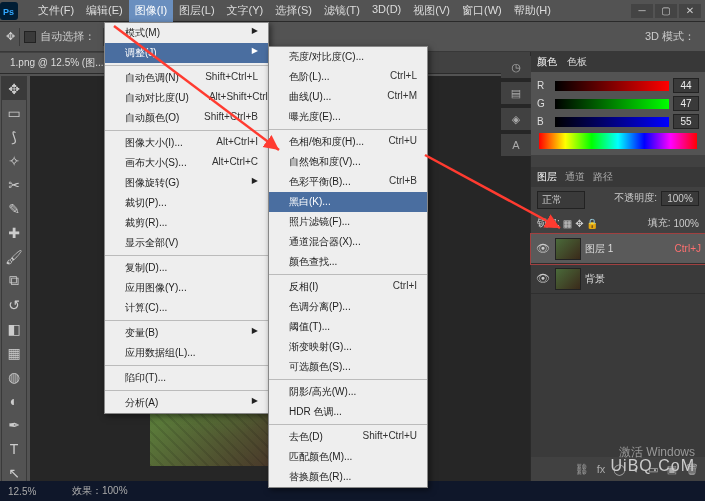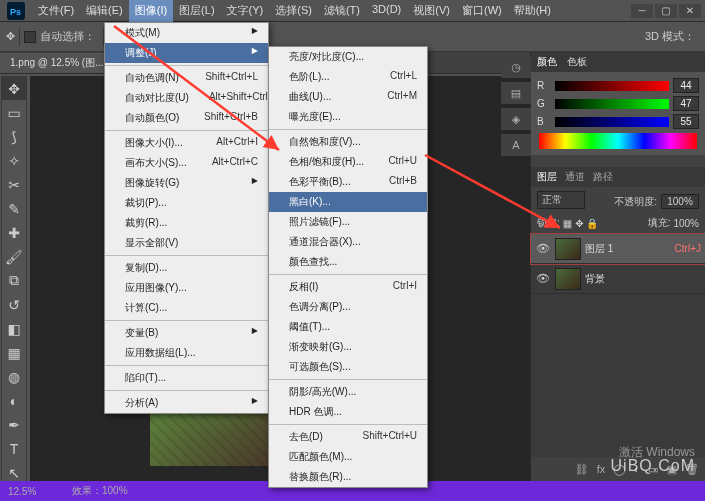--- a/index.html
+++ b/index.html
@@ -1,56 +1,56 @@
 <!DOCTYPE html>
 <html><head>
 <meta charset="utf-8">
 <style>
 *{margin:0;padding:0;box-sizing:border-box;font-family:"Microsoft YaHei",sans-serif;-webkit-font-smoothing:antialiased}
 body{background:#535353;color:#ccc;font-size:11px;width:705px;height:501px;overflow:hidden;position:relative}
 .titlebar{background:#535353;height:22px;display:flex;align-items:center;border-bottom:1px solid #2a2a2a}
-.titlebar .logo{width:32px;display:flex;align-items:center;justify-content:center}
+.titlebar .logo{width:32px;display:flex;align-items:center;justify-content:flex-start}
 .titlebar .logo svg{width:18px;height:18px}
 .titlebar .menu{display:flex}
 .titlebar .menu span{padding:7px 6px;cursor:default;color:#ddd}
 .titlebar .menu span.hl{background:#6a8fbf;color:#fff}
 .titlebar .winctl{margin-left:auto;display:flex;gap:2px;padding-right:4px}
 .titlebar .winctl div{width:22px;height:14px;background:#444;display:flex;align-items:center;justify-content:center;color:#ccc;font-size:10px}
 .optbar{background:#535353;height:30px;display:flex;align-items:center;padding:0 6px;border-bottom:1px solid #383838}
 .optbar .sep{width:1px;height:18px;background:#3a3a3a;margin:0 4px}
 .optbar label{color:#ccc;margin-right:4px}
 .optbar .checkbox{width:12px;height:12px;background:#3a3a3a;border:1px solid #222;margin-right:4px}
 .docbar{height:22px;background:#414141;display:flex;align-items:center;border-bottom:1px solid #2b2b2b}
 .docbar .tab{background:#535353;padding:3px 10px;color:#ddd;font-size:10px}
 .toolbox{position:absolute;left:1px;top:76px;width:26px;background:#535353;display:flex;flex-direction:column;gap:1px;border:1px solid #3a3a3a}
 .toolbox .tool{height:23px;display:flex;align-items:center;justify-content:center;color:#ccc;font-size:14px;position:relative}
 .toolbox .tool.active{background:#3a3a3a}
 .canvas-area{position:absolute;left:30px;top:76px;right:175px;bottom:20px;background:#262626}
 .canvas{position:absolute;left:120px;top:240px;width:230px;height:150px;background:linear-gradient(135deg,#3a5a2a 0%,#5a7a3a 30%,#4a3a2a 70%,#3a2a1a 100%);overflow:hidden}
 .canvas::after{content:"";position:absolute;inset:0;background:repeating-linear-gradient(45deg,rgba(0,0,0,.1) 0 2px,transparent 2px 8px),radial-gradient(circle at 30% 30%,rgba(80,120,50,.8),transparent 40%)}
-.statusbar{position:absolute;left:0;bottom:0;right:0;height:20px;background:#6d28d9;display:flex;align-items:center;padding:0 8px;color:#aaa;font-size:10px;gap:14px}
+.statusbar{position:absolute;left:0;bottom:0;right:0;height:20px;background:#0f172a;display:flex;align-items:center;padding:0 8px;color:#aaa;font-size:10px;gap:14px}
 .statusbar .zoom{width:50px}
 .rightcol{position:absolute;right:0;top:52px;width:175px;bottom:20px;background:#414141;display:flex;flex-direction:column;border-left:1px solid #2a2a2a}
 .mini-icons{width:30px;position:absolute;left:-30px;top:0;display:flex;flex-direction:column;gap:4px;padding-top:4px}
 .mini-icons div{height:22px;background:#414141;display:flex;align-items:center;justify-content:center;color:#aaa}
 .panel-title{background:#383838;padding:3px 6px;color:#ddd;font-size:10px;display:flex;gap:10px}
 .panel-title span.active{color:#fff}
 .color-panel{padding:6px;background:#535353}
 .rgb-row{display:flex;align-items:center;margin-bottom:3px;font-size:10px}
 .rgb-row .ch{width:14px;color:#ddd}
 .rgb-row .slider{flex:1;height:10px;margin:0 4px;position:relative}
 .rgb-row .val{width:26px;background:#3a3a3a;border:1px solid #222;text-align:center;color:#eee;padding:1px}
 .slider-r{background:linear-gradient(90deg,#000,#f00)}
 .slider-g{background:linear-gradient(90deg,#000,#0f0)}
 .slider-b{background:linear-gradient(90deg,#000,#00f)}
 .spectrum{height:16px;margin:4px 2px 0;background:linear-gradient(90deg,#f00,#ff0,#0f0,#0ff,#00f,#f0f,#f00)}
 .layers-panel{flex:1;background:#414141;margin-top:12px;display:flex;flex-direction:column}
 .lp-header{background:#383838;padding:3px 6px;display:flex;gap:8px;font-size:10px;color:#aaa}
 .lp-header span.active{color:#fff}
-.lp-opts{padding:4px 6px;display:flex;align-items:flex-end;gap:4px;font-size:10px;background:#414141}
+.lp-opts{padding:4px 6px;display:flex;align-items:flex-start;gap:4px;font-size:10px;background:#414141}
 .lp-opts .blend{background:#3a3a3a;border:1px solid #222;padding:1px 4px;flex:0 0 48px}
 .lp-opts .lbl{color:#ccc;margin-left:auto}
 .lp-opts .pct{background:#3a3a3a;border:1px solid #222;width:38px;text-align:center;padding:1px}
 .lp-lock{padding:3px 6px;display:flex;align-items:center;gap:3px;font-size:10px;color:#ccc;background:#414141;border-bottom:1px solid #2a2a2a}
 .lp-lock .lbl2{margin-left:auto}
 .layer-list{flex:1;background:#3a3a3a}
 .layer-row{display:flex;align-items:center;height:30px;border-bottom:1px solid #2f2f2f;padding:0 4px;gap:4px}
 .layer-row.hl{background:#5a5a5a;outline:1px solid #a04040}
 .layer-row .eye{width:16px;text-align:center;color:#ccc}
 .layer-row .thumb{width:26px;height:22px;background:linear-gradient(135deg,#4a6a3a,#3a2a1a);border:1px solid #222}
@@ -298,25 +298,25 @@
     </div>
   <div class="item">
       <span>曲线(U)...</span>
       <span class="sc">Ctrl+M</span>
     </div>
   <div class="item">
       <span>曝光度(E)...</span>
     </div>
   <hr>
   <div class="item">
-      <span>自然饱和度(V)...</span>
-    </div>
-  <div class="item">
       <span>色相/饱和度(H)...</span>
       <span class="sc">Ctrl+U</span>
+    </div>
+  <div class="item">
+      <span>自然饱和度(V)...</span>
     </div>
   <div class="item">
       <span>色彩平衡(B)...</span>
       <span class="sc">Ctrl+B</span>
     </div>
   <div class="item hl">
       <span>黑白(K)...</span>
     </div>
   <div class="item">
       <span>照片滤镜(F)...</span>

